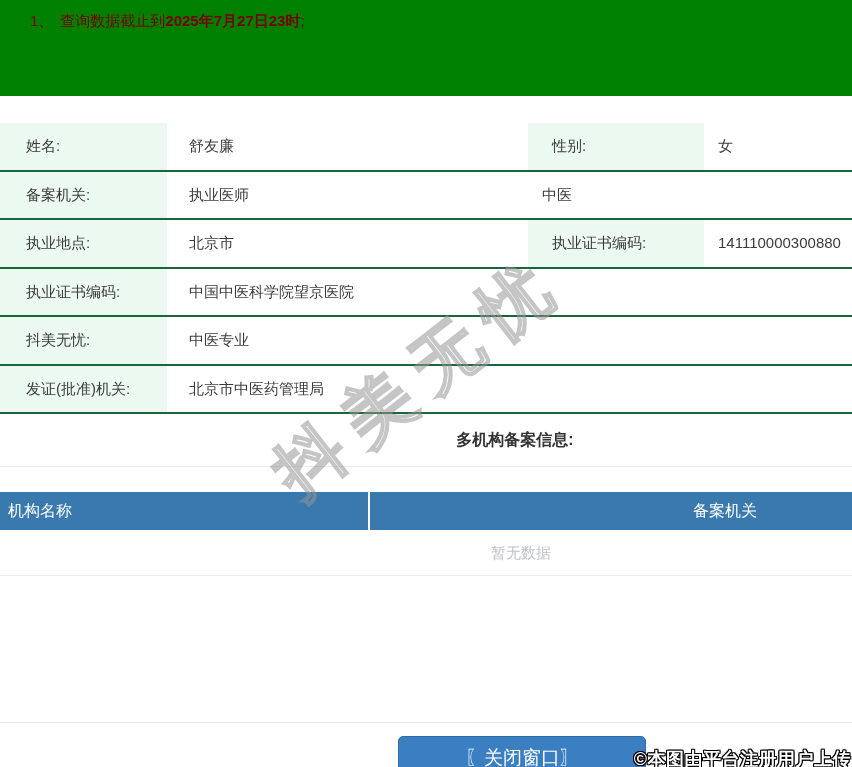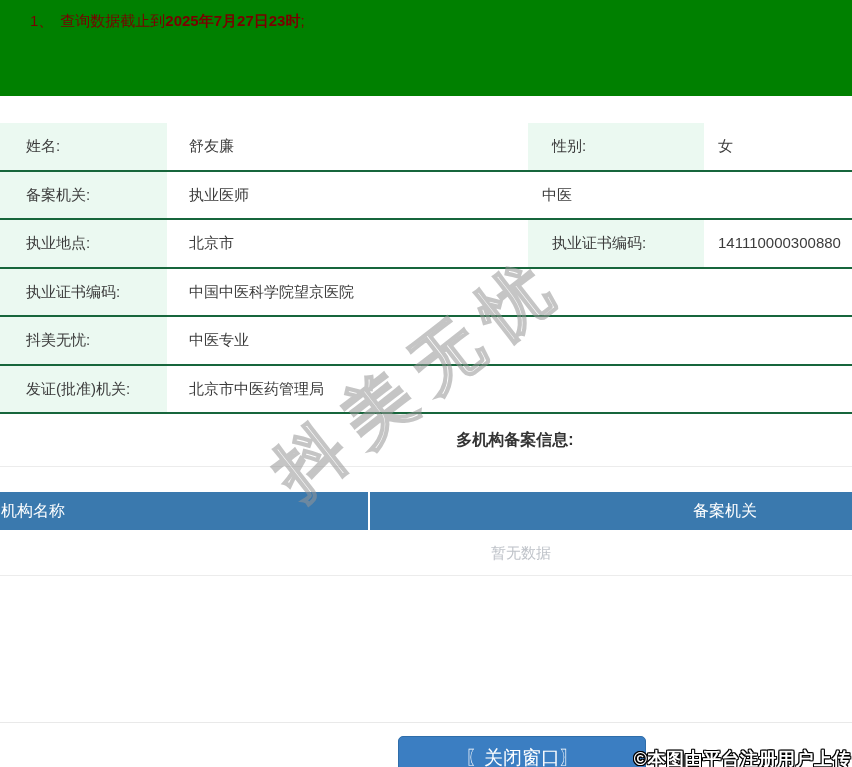--- a/index.html
+++ b/index.html
@@ -38,21 +38,21 @@
   }
   .hr{position:absolute;left:0;width:1042px;height:1px;background:#ececec;}
   .hr1{top:466px;} .hr2{top:575px;} .hr3{top:722px;background:#e9e9e9;}
   
   .filing-header{
     position:absolute;top:492px;left:0;width:1042px;height:38px;display:flex;
     background:var(--table-header-bg,#3a79ae);color:var(--table-header-text,#fff);
     font-size:16px;line-height:38px;
   }
   .fh-cell{box-sizing:border-box;white-space:nowrap;overflow:hidden;}
-  .fh-1{width:370px;padding-left:1px;border-right:2px solid #fff;}
+  .fh-1{width:370px;padding-left:8px;border-right:2px solid #fff;}
   .fh-2{width:313px;padding-left:14px;border-right:2px solid #fff;margin-top:40px;}
   .fh-3{width:357px;padding-left:10px;}
   .empty-row{
     position:absolute;top:530px;left:0;width:1042px;height:45px;line-height:45px;
     text-align:center;font-size:15px;color:var(--empty-text-color,#bfc3c9);
   }
   
   .close-btn{
     position:absolute;left:398px;top:736px;width:248px;height:42px;
     background:var(--button-bg,#3b7ec2);border:1px solid #2f6da9;border-radius:5px;

